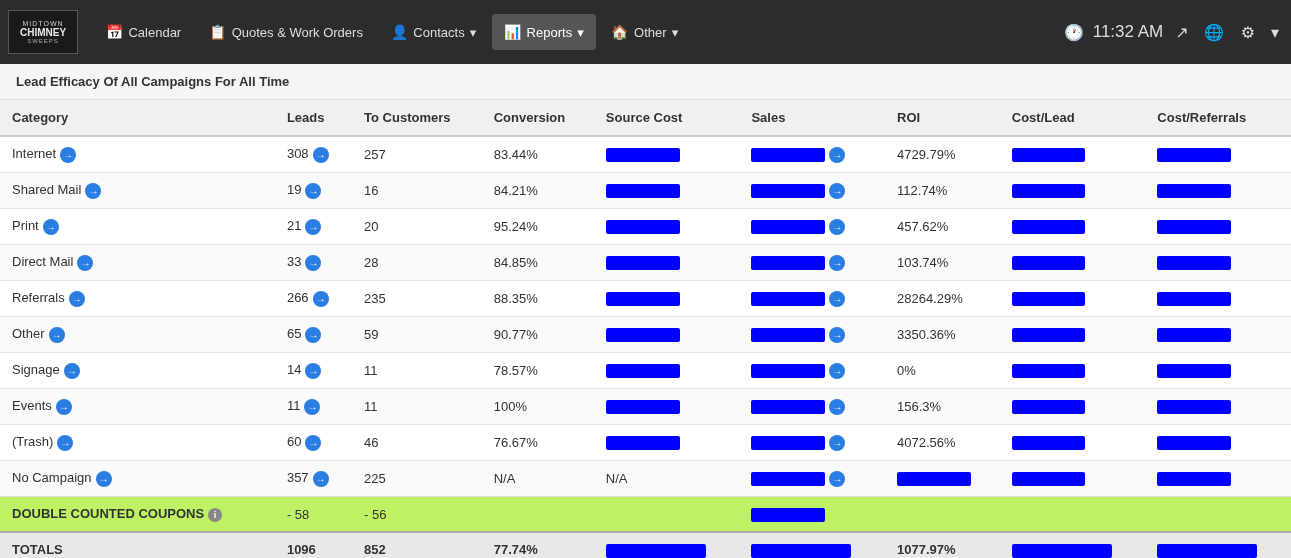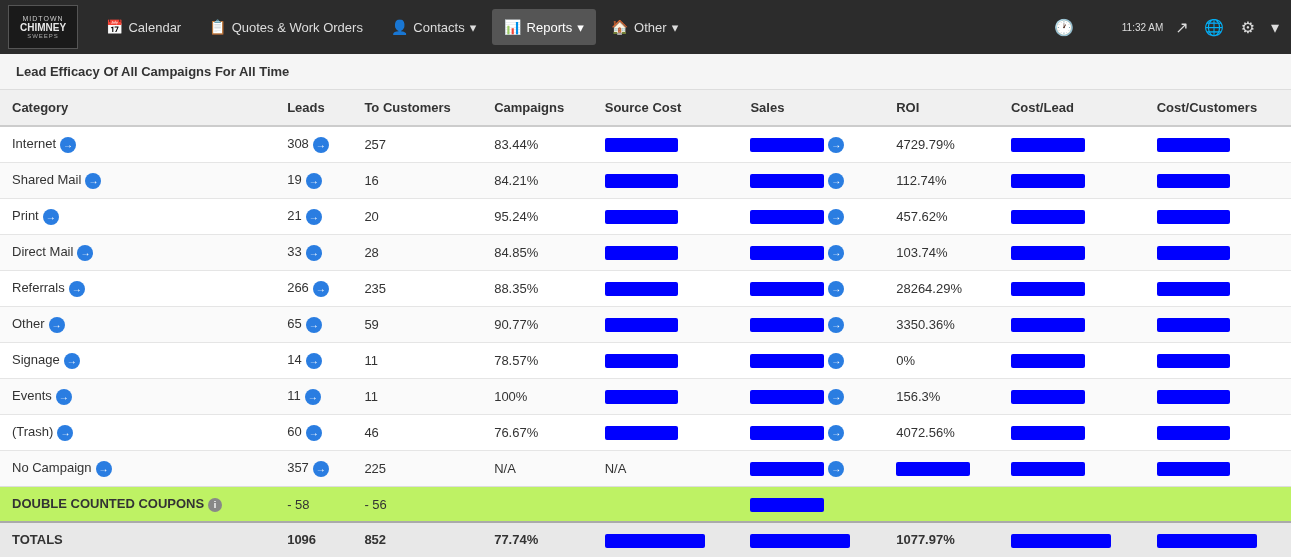--- a/index.html
+++ b/index.html
@@ -1,21 +1,21 @@
 <!DOCTYPE html>
 <html><head>
   <meta charset="utf-8">
   <style>
     * { margin: 0; padding: 0; box-sizing: border-box; }
     body { font-family: Arial, sans-serif; font-size: 13px; background: #fff; width: 1291px; }
 
     
     .topnav {
       background: #2c2c2c;
-      height: 54px;
+      height: 64px;
       display: flex;
       align-items: center;
       padding: 4px 8px;
       gap: 4px;
     }
     .logo-area {
       display: flex;
       align-items: center;
       margin-right: 12px;
     }
@@ -49,21 +49,21 @@
     .nav-btn.active { background: #555; color: #fff; }
     .nav-btn .icon { font-size: 14px; }
 
     .nav-right {
       margin-left: auto;
       display: flex;
       align-items: center;
       gap: 8px;
       color: #ddd;
     }
-    .nav-right .time { font-size: 10px; margin-left: 39px; }
+    .nav-right .time { font-size: 17px; }
     .nav-right .icon-btn {
       background: none;
       border: none;
       color: #ddd;
       font-size: 16px;
       cursor: pointer;
       padding: 4px;
     }
 
     
@@ -210,26 +210,26 @@
   <span>Lead Efficacy Of All Campaigns For All Time</span>
 </div>
 
 <div class="table-container">
   <table>
     <thead>
       <tr>
         <th>Category</th>
         <th>Leads</th>
         <th>To Customers</th>
-        <th>Campaigns</th>
+        <th>Conversion</th>
         <th>Source Cost</th>
         <th>Sales</th>
         <th>ROI</th>
         <th>Cost/Lead</th>
-        <th>Cost/Customers</th>
+        <th>Cost/Referrals</th>
       </tr>
     </thead>
     <tbody id="table-body">
     <tr>
           <td class="category">Internet<span class="arrow-link">→</span></td>
           <td>308<span class="arrow-link">→</span></td>
           <td>257</td>
           <td>83.44%</td>
           <td><span class="blurred">████████</span></td>
           <td><span class="blurred">████████</span><span class="arrow-link">→</span></td>

